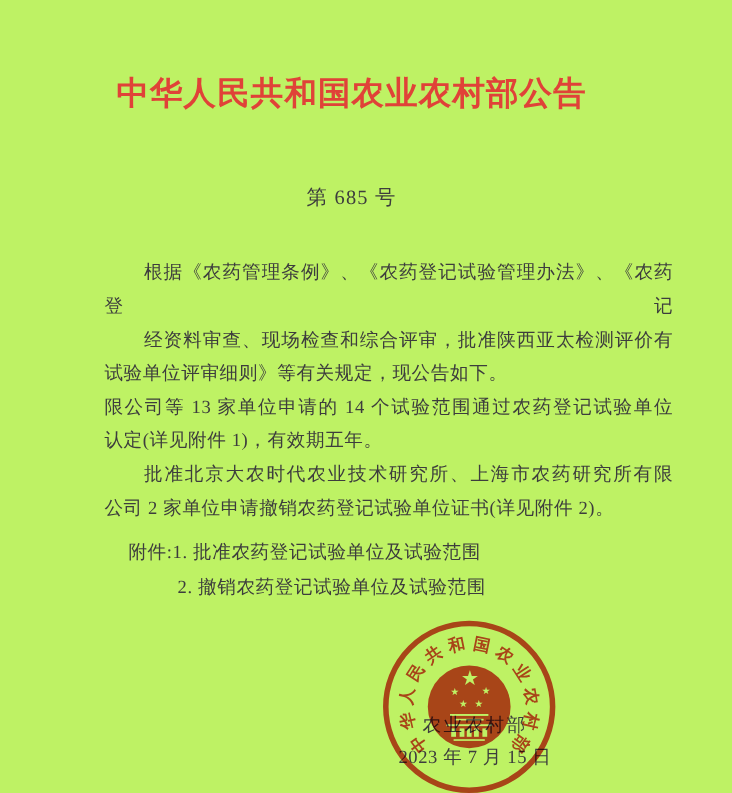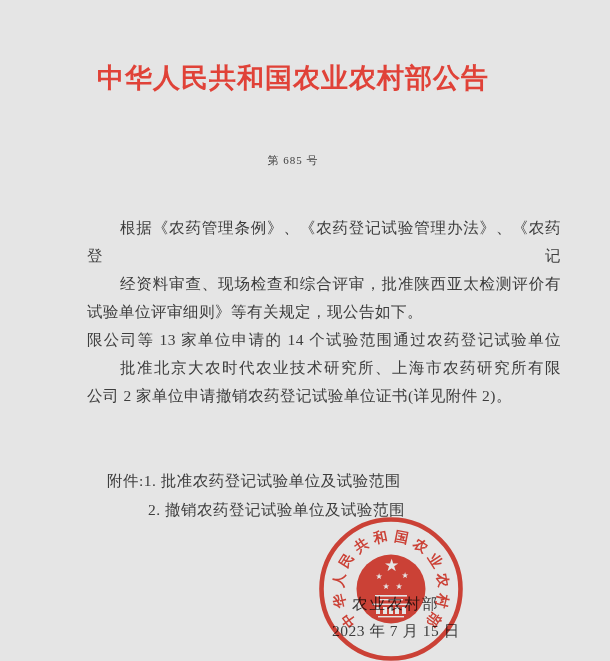--- a/index.html
+++ b/index.html
@@ -8,34 +8,34 @@
     font-family:"Liberation Serif","DejaVu Serif",serif;
     overflow:hidden;
   }
   .title {
     position:absolute; top:60px; left:0; right:24px;
     text-align:center; font-size:27px; font-weight:bold;
     letter-spacing:1px; white-space:nowrap;
   }
   .doc-number {
     position:absolute; top:153px; left:0; right:24px;
-    text-align:center; font-size:11px; letter-spacing:1px;
+    text-align:center; font-size:17px; letter-spacing:1px;
   }
   .body-text {
     position:absolute; top:214px; left:73px; width:474px;
     font-size:15.5px; line-height:28px; letter-spacing:.5px;margin-left:14px;
   }
   .line { white-space:nowrap; }
   .line.fill { white-space:normal; text-align:justify; text-align-last:justify; }
   .line.indent { text-indent:33px; }
   .attachments {
     position:absolute; top:446px; left:73px; width:474px;
     font-size:15.5px; line-height:29px; letter-spacing:.5px;
   }
-  .attach-line1 { padding-left:34px; white-space:nowrap;margin-top:20px; }
+  .attach-line1 { padding-left:34px; white-space:nowrap; }
   .attach-line2 { padding-left:75px; white-space:nowrap; }
   .issuer {
     position:absolute; left:352px; top:594px;
     font-size:15.5px; letter-spacing:2px; white-space:nowrap;
   }
   .issue-date {
     position:absolute; left:332px; top:621px;
     font-size:15.5px; letter-spacing:.5px; white-space:nowrap;
   }
   .seal {
@@ -47,31 +47,32 @@
     font-size:14px; font-weight:bold; fill:currentColor;
     font-family:"Liberation Serif","DejaVu Serif",serif;
   }
   .emblem-star {
     fill:#ffffff; font-family:"DejaVu Sans",sans-serif;
   }
 </style>
 </head>
 <body>
 
-<div class="page" style="color: rgb(61, 61, 61); background: #e5e5e5;">
+<div class="page" style="color: rgb(61, 61, 61); background: #bef264;">
 
   <div class="title" style="color: rgb(224, 66, 56);">中华人民共和国农业农村部公告</div>
 
   <div class="doc-number">第 685 号</div>
 
   <div class="body-text">
     <div class="line indent fill">根据《农药管理条例》、《农药登记试验管理办法》、《农药登记</div>
     <div class="line indent fill">经资料审查、现场检查和综合评审，批准陕西亚太检测评价有</div>
     <div class="line">试验单位评审细则》等有关规定，现公告如下。</div>
     <div class="line fill">限公司等 13 家单位申请的 14 个试验范围通过农药登记试验单位</div>
+    <div class="line">认定(详见附件 1)，有效期五年。</div>
     <div class="line indent fill">批准北京大农时代农业技术研究所、上海市农药研究所有限</div>
     <div class="line">公司 2 家单位申请撤销农药登记试验单位证书(详见附件 2)。</div>
   </div>
 
   <div class="attachments">
     <div class="attach-line1"><span>附件:</span><span>1. 批准农药登记试验单位及试验范围</span></div>
     <div class="attach-line2"><span>2. 撤销农药登记试验单位及试验范围</span></div>
   </div>
 
   <div class="issuer">农业农村部</div>

